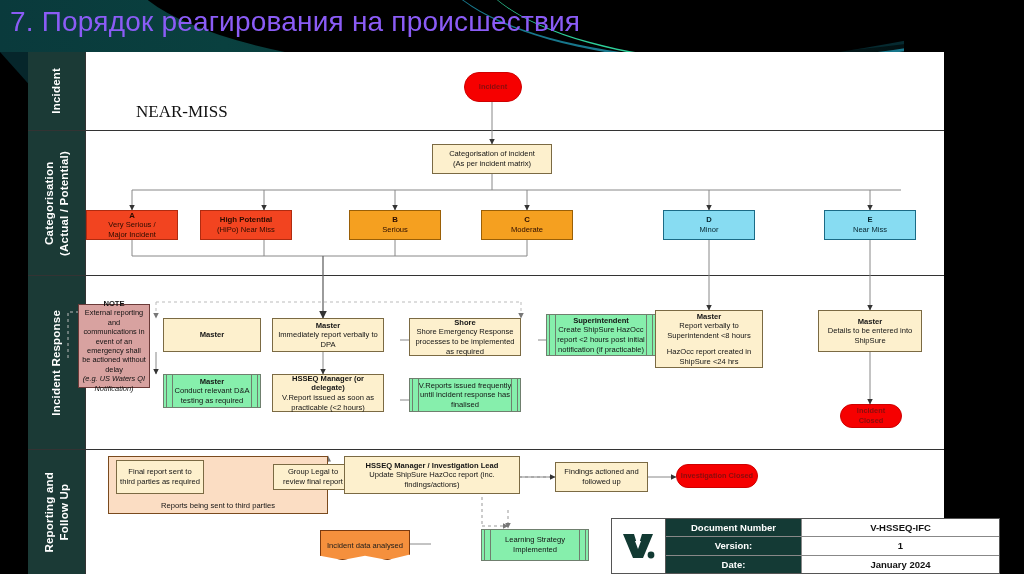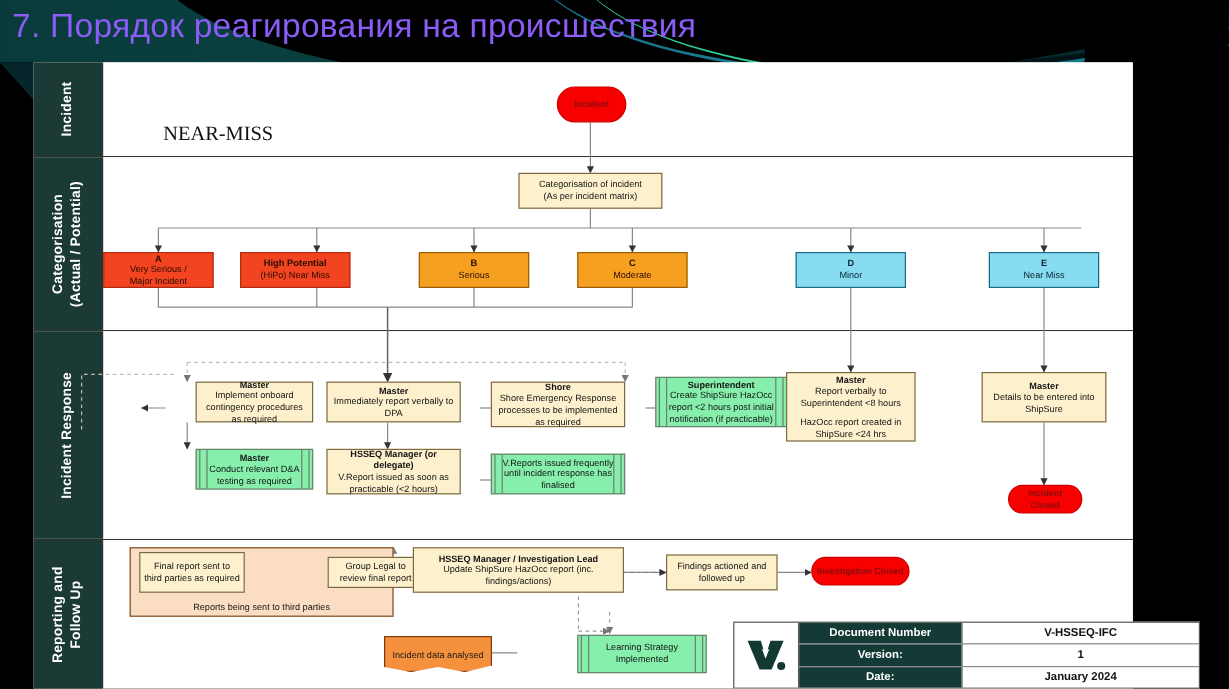--- a/index.html
+++ b/index.html
@@ -234,24 +234,28 @@
     </div>
     <div class="node blue" style="left:635px;top:158px;width:92px;height:30px;">
       <b>D</b>
       <span>Minor</span>
     </div>
     <div class="node blue" style="left:796px;top:158px;width:92px;height:30px;">
       <b>E</b>
       <span>Near Miss</span>
     </div>
 
+    <div class="node note" style="left:50px;top:252px;width:72px;height:84px;">
+      <b>NOTE</b>
+      <span>External reporting and communications in event of an emergency shall be actioned without delay</span>
+      <i>(e.g. US Waters QI Notification)</i>
+    </div>
 
     <div class="node beige" style="left:135px;top:266px;width:98px;height:34px;">
       <b>Master</b>
-      <span>Implement onboard contingency procedures as required</span>
     </div>
     <div class="node green" style="left:135px;top:322px;width:98px;height:34px;">
       <b>Master</b>
       <span>Conduct relevant D&amp;A testing as required</span>
     </div>
 
     <div class="node beige" style="left:244px;top:266px;width:112px;height:34px;">
       <b>Master</b>
       <span>Immediately report verbally to DPA</span>
     </div>

